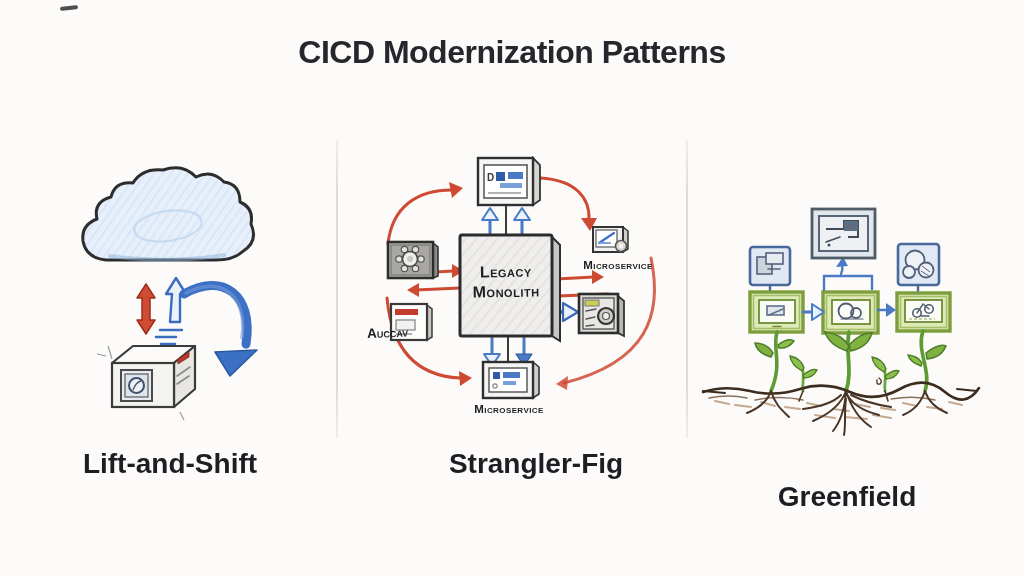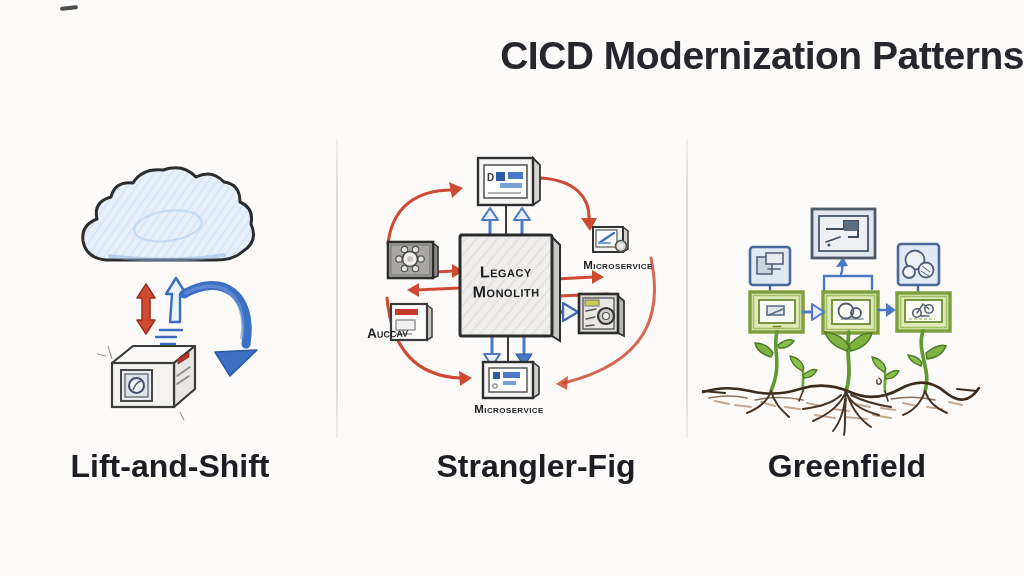--- a/index.html
+++ b/index.html
@@ -3,36 +3,36 @@
 <meta charset="utf-8">
 <style>
   html,body { margin:0; padding:0; }
   body {
     width:1024px; height:576px; position:relative; overflow:hidden;
     background:#fcfbfa;
     font-family:"Liberation Sans", sans-serif;
   }
   .title {
     position:absolute; top:34px; left:0; width:100%;
-    text-align:right; font-size:39px; font-weight:700;
+    text-align:center; font-size:32px; font-weight:700;
     color:#26262c; letter-spacing:-0.5px;
   }
   .divider {
     position:absolute; top:140px; height:298px; width:2px;
     background:linear-gradient(#efedeb, #dcdad7 20%, #dcdad7 80%, #efedeb);
   }
   #divider-left  { left:336px; }
   #divider-right { left:686px; }
   .panel-label {
     position:absolute; top:448px; transform:translateX(-50%);
-    font-size:32px; font-weight:700; color:#1d1d23; white-space:nowrap;
+    font-size:28px; font-weight:700; color:#1d1d23; white-space:nowrap;
   }
   #label-lift      { left:170px; }
   #label-strangler { left:536px; }
-  #label-green     { left:847px; }
+  #label-green     { left:847px;margin-top:33px; }
   svg.panel { position:absolute; }
   #panel-lift      { left:60px;  top:160px; }
   #panel-strangler { left:360px; top:140px; }
   #panel-green     { left:695px; top:185px; }
   svg text { font-family:"Liberation Sans", sans-serif; }
   .sc   { font-variant:small-caps; }
   .hand { font-weight:700; fill:#1e1e1e; }
   .stray {
     position:absolute; left:60px; top:6px; width:18px; height:4px;
     background:#2f2f2f; border-radius:2px; transform:rotate(-6deg); opacity:.85;

